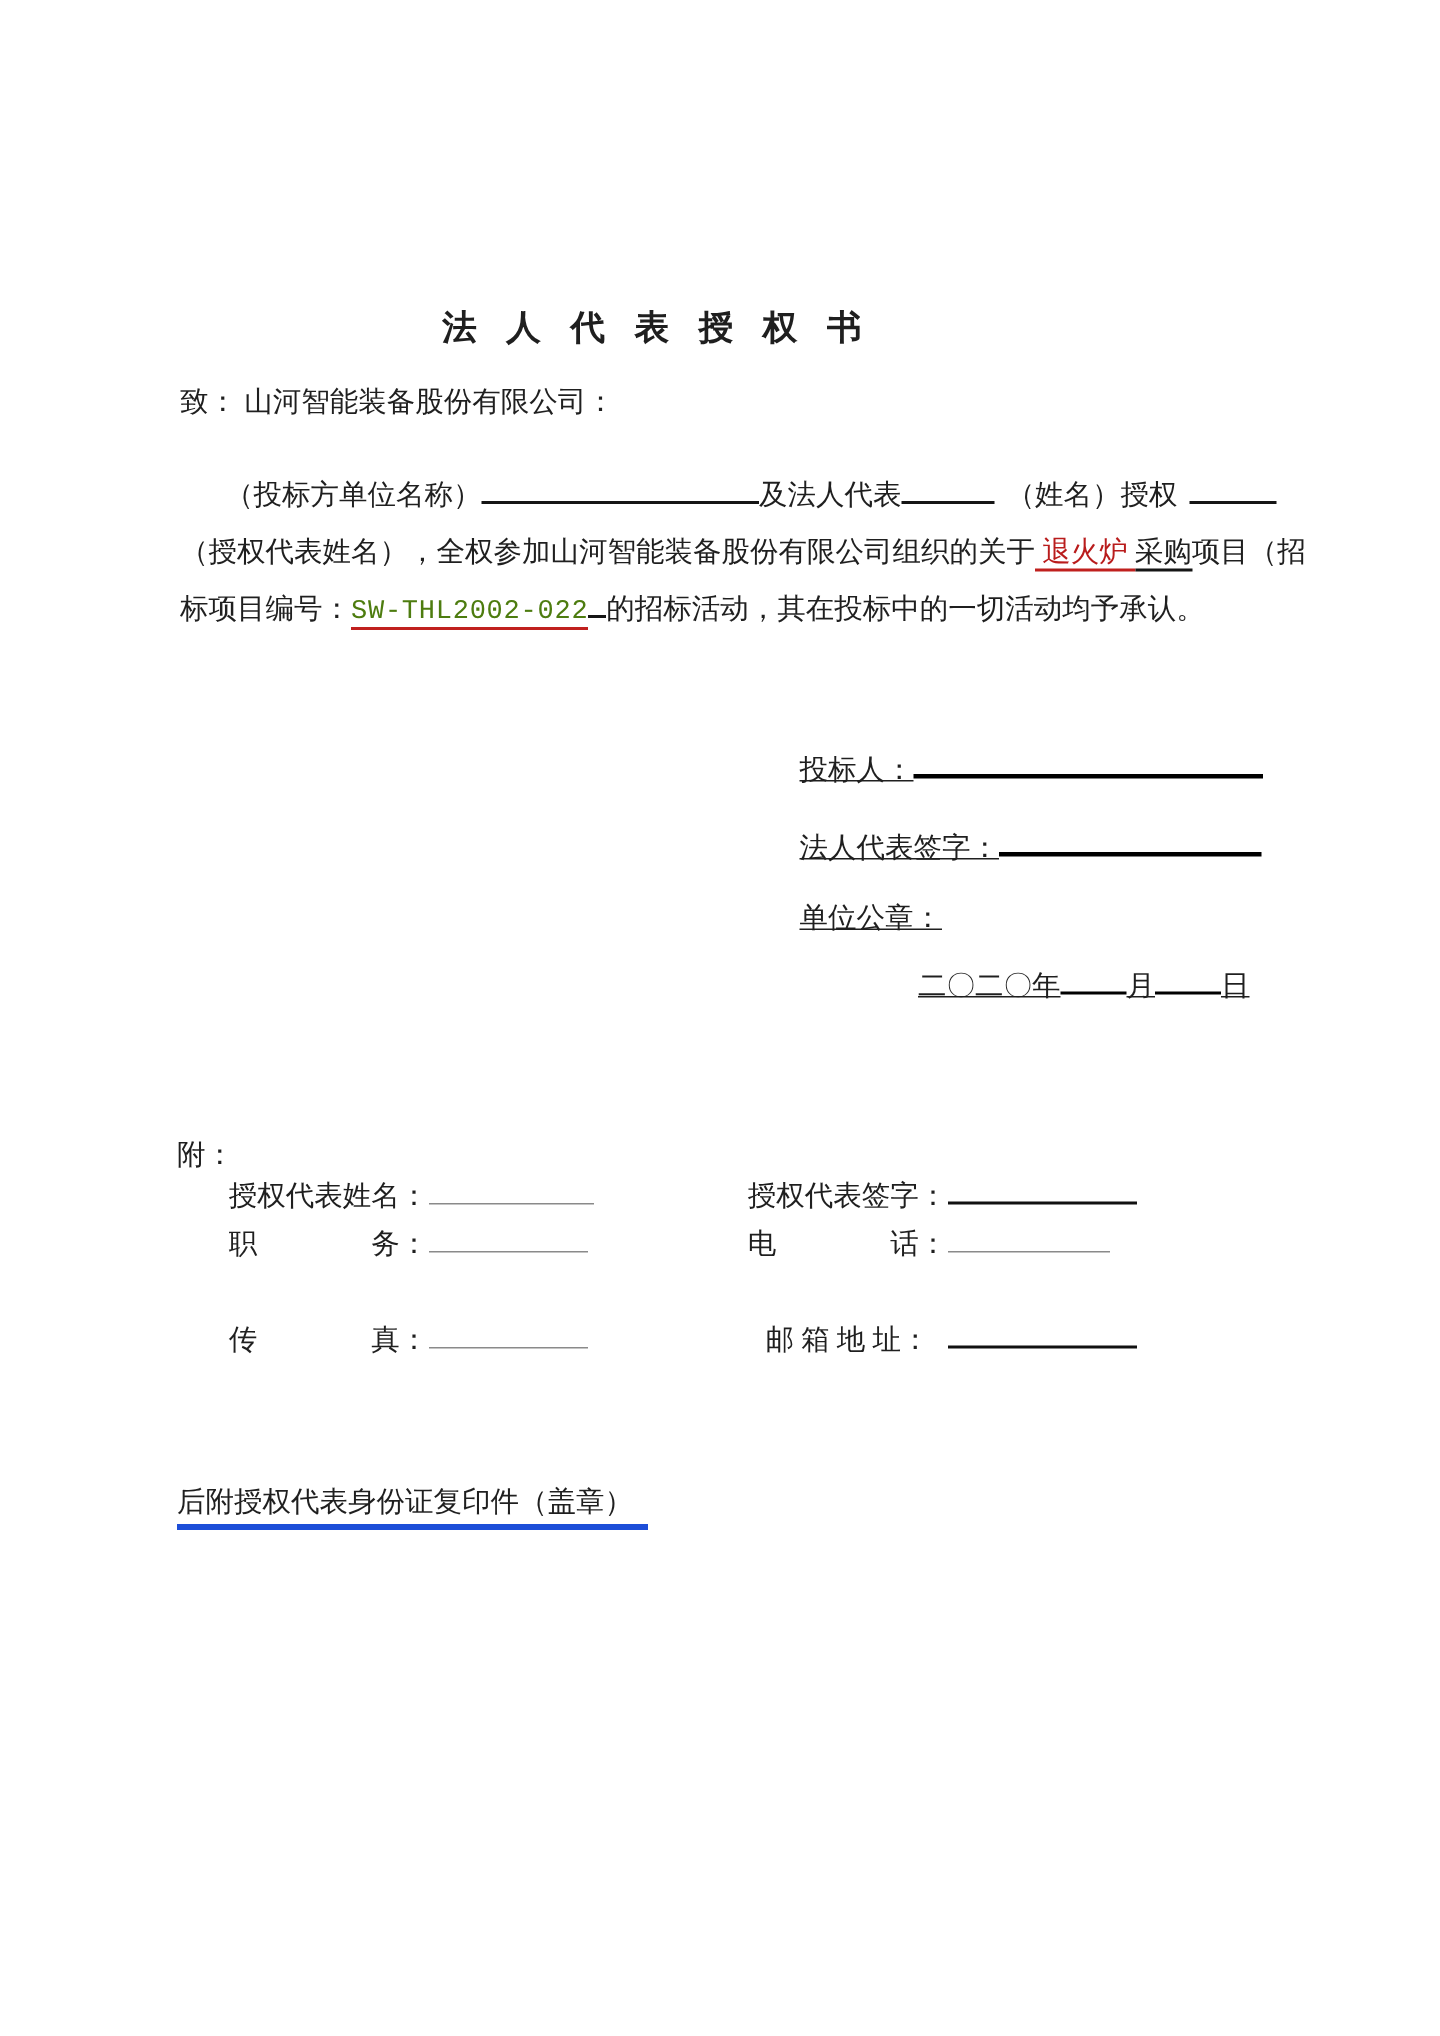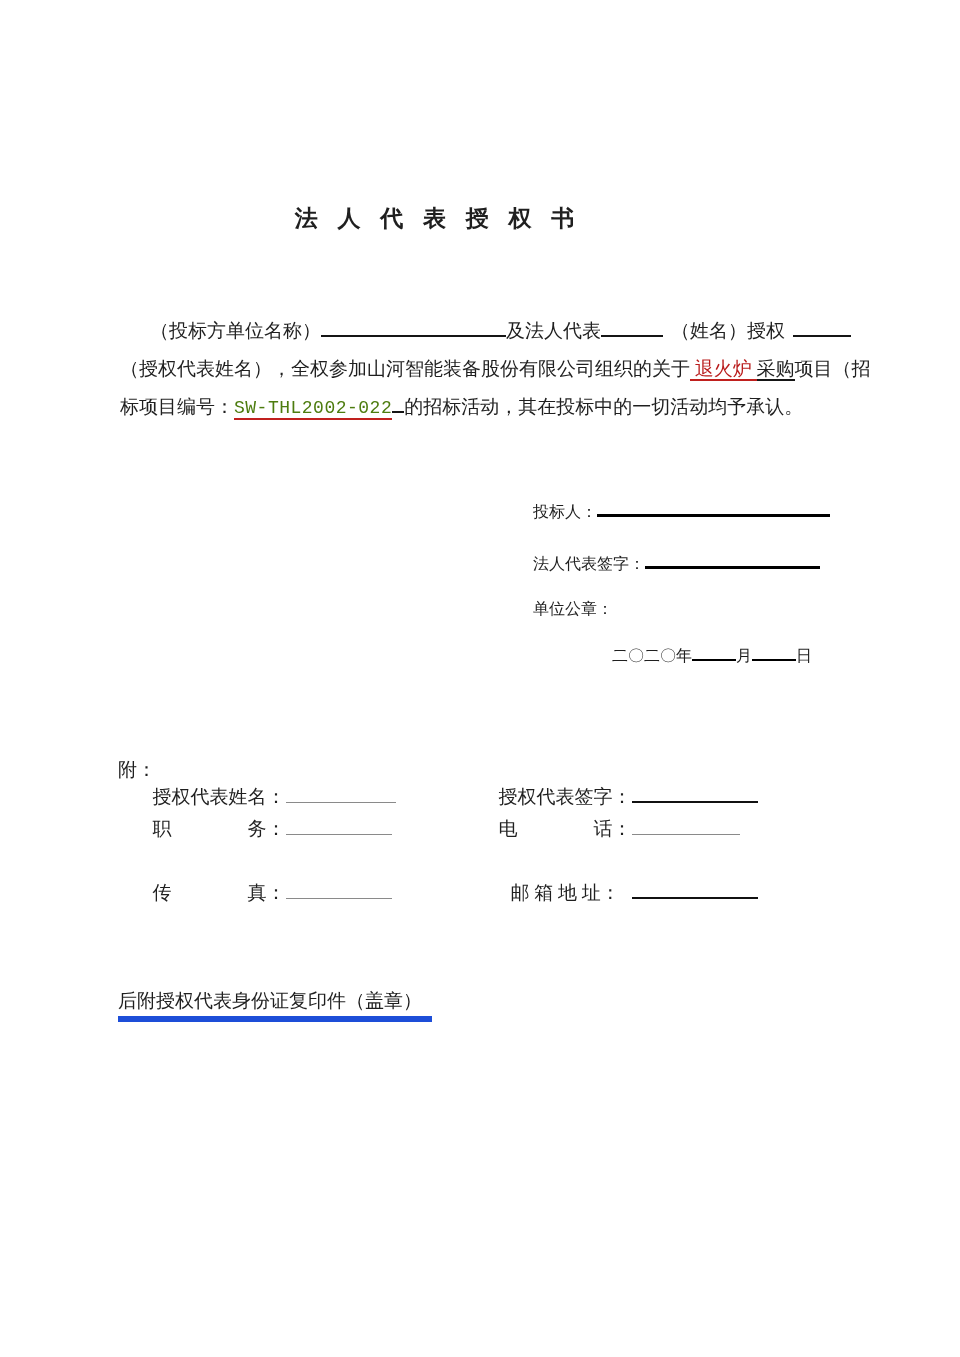--- a/index.html
+++ b/index.html
@@ -46,21 +46,21 @@
   }
   .u-black { border-bottom:2px solid #151515; white-space:pre; }
   .code-red {
     color:#4d7c0f;
     font-family:"Liberation Mono","DejaVu Sans Mono",monospace;
     font-size:18px; letter-spacing:0.5px;
     border-bottom:2px solid #c0201e;
   }
   .u-tail { display:inline-block; width:12px; height:17px; border-bottom:2px solid #151515; }
 
-  .sig-row { position:absolute; font-size:16px; white-space:pre; }
+  .sig-row { position:absolute; font-size:19px; white-space:pre;text-decoration:underline; }
   .sig-bidder   { top:500px; left:533px; }
   .sig-repsign  { top:552px; left:533px; }
   .sig-seal     { top:599px; left:533px; }
   .sig-date     { top:644px; left:612px; }
   .sig-blank {
     display:inline-block; height:17px;
     border-bottom:3px solid #000;
     vertical-align:baseline;
   }
   .w233 { width:233px; }
@@ -87,31 +87,32 @@
   .thin  { border-bottom:1.5px solid #8a8a8a; }
   .thick { border-bottom:2.5px solid #111; }
   .aw110 { width:110px; }
   .aw106 { width:106px; }
   .aw128 { width:126px; }
   .aw108 { width:108px; }
 
   .footer-note {
     position:absolute; top:988px; left:118px;
     font-size:19px; white-space:pre;
-    border-bottom:6px solid #1d4ed8;
+    border-bottom:4px solid #1d4ed8;
     padding-right:10px; padding-bottom:2px;
   }
 </style>
 </head>
 <body>
 
 <div class="page">
 
   <div class="doc-title">法 人 代 表 授 权 书</div>
 
+  <div class="addressee">致： 山河智能装备股份有限公司：</div>
 
   <div class="para">
     <div class="pline pline1"><span>（投标方单位名称）</span><span class="blank w185"></span><span>及法人代表</span><span class="blank w62"></span><span class="gap8"></span><span>（姓名）授权</span><span class="blank w58"></span></div>
     <div class="pline"><span>（授权代表姓名），全权参加山河智能装备股份有限公司组织的关于</span><span class="red-blank"> 退火炉 </span><span class="u-black">采购</span><span>项目（招</span></div>
     <div class="pline"><span>标项目编号：</span><span class="code-red">SW-THL2002-022</span><span class="u-tail"></span><span>的招标活动，其在投标中的一切活动均予承认。</span></div>
   </div>
 
   <div class="sig-row sig-bidder"><span>投标人：</span><span class="sig-blank w233"></span></div>
 
   <div class="sig-row sig-repsign"><span>法人代表签字：</span><span class="sig-blank w175"></span></div>

